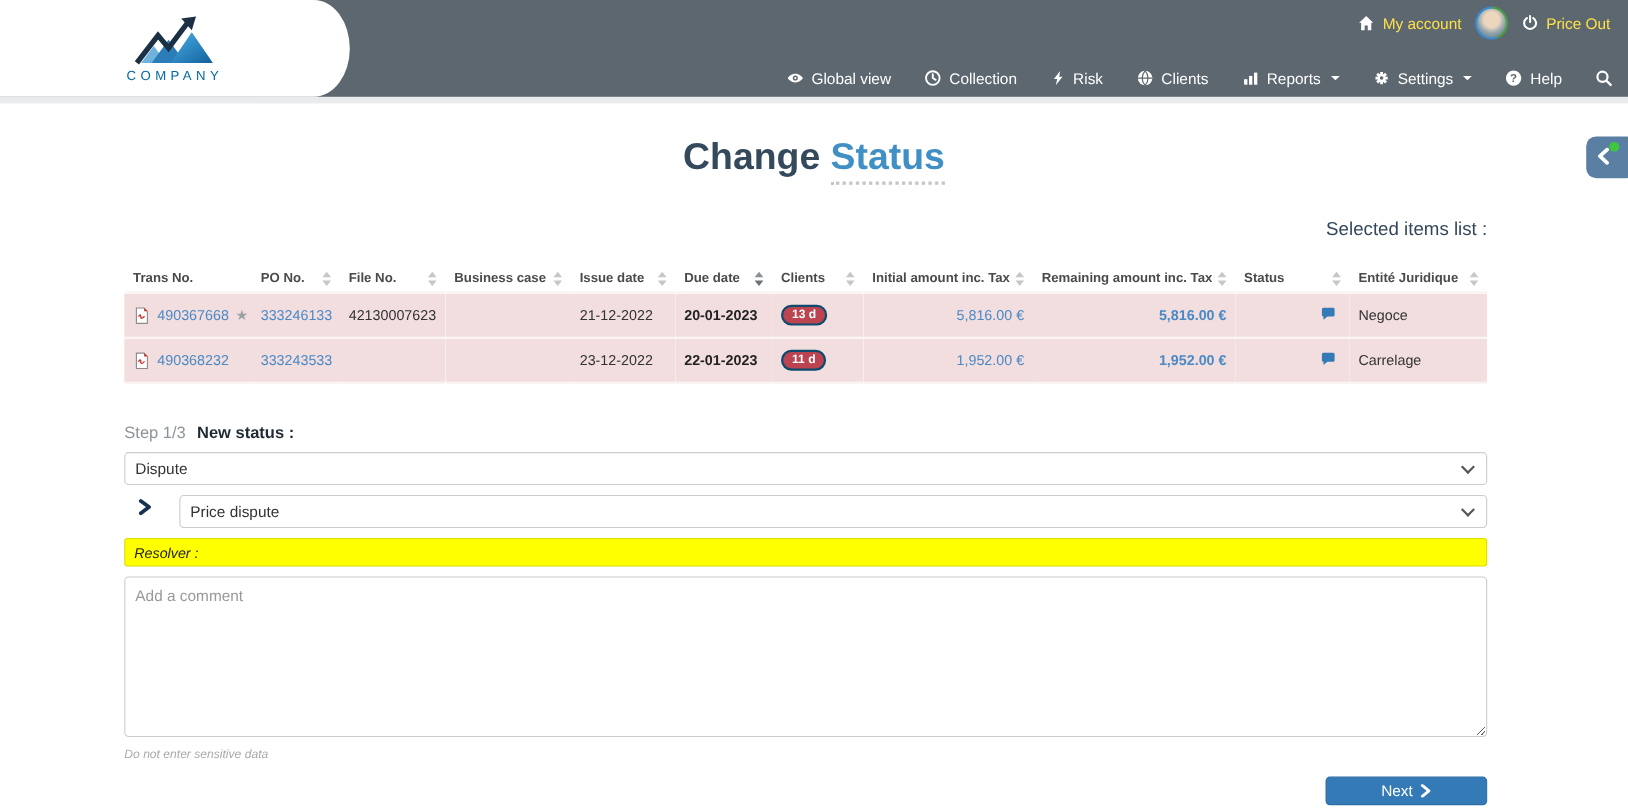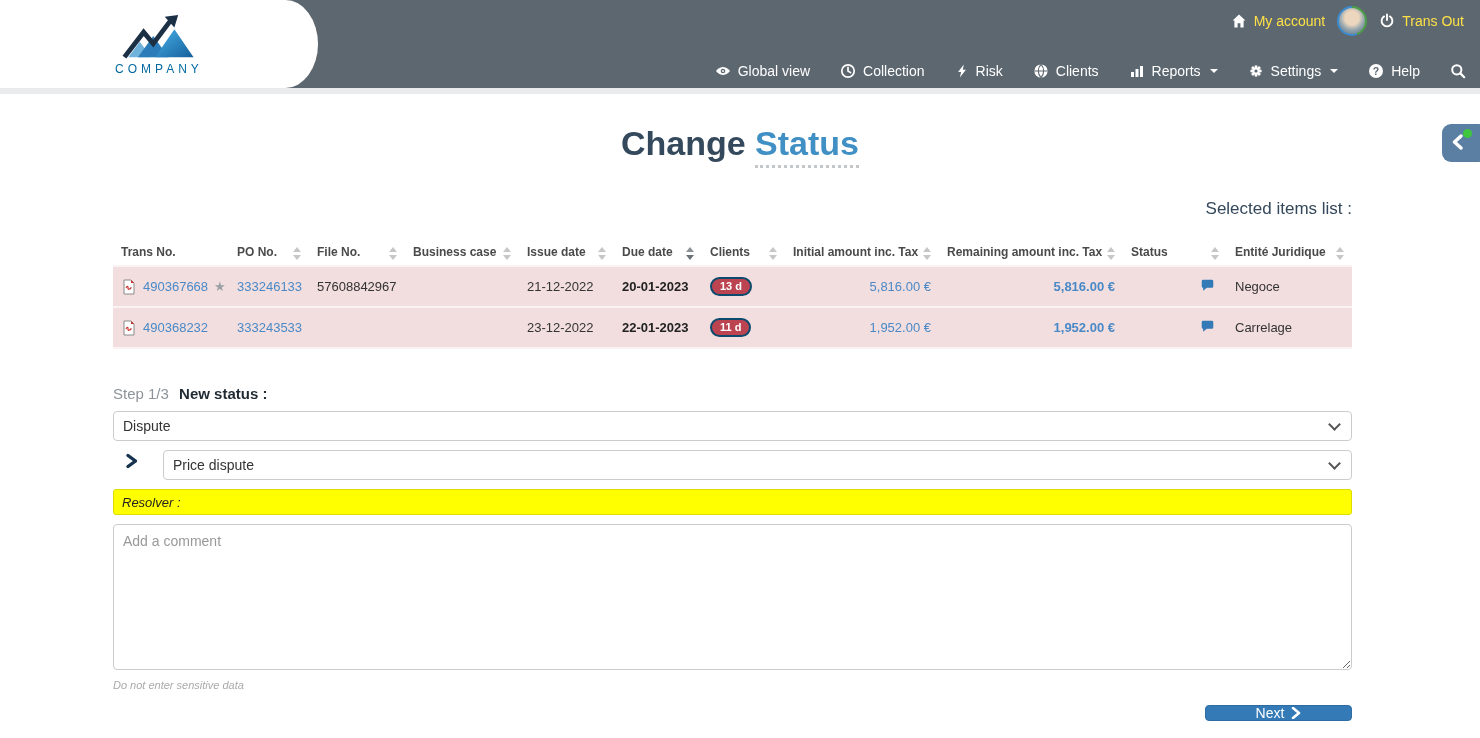--- a/index.html
+++ b/index.html
@@ -79,21 +79,21 @@
   .sub-row { display:flex; align-items:center; }
   .step-chevron { width:50px; flex:0 0 50px; display:flex; align-items:center; padding-left:12px; }
   .sub-row .select-wrap { flex:1; margin-left:0; }
   .resolver-bar { margin-top:9px; height:26px; background:#ffff00; border:1px solid #dcdc00;
     border-radius:3px; font-size:13px; color:#222; display:flex; align-items:center; padding-left:8px;font-style:italic; }
   textarea { margin-top:9px; width:100%; height:146px; border:1px solid #ccc; border-radius:4px;
     padding:8px 9px; font-size:14px; color:#333; font-family:"Liberation Sans",sans-serif; resize:both; }
   textarea::placeholder { color:#999; }
   .note { margin-top:5px; font-size:11px; font-style:italic; color:#aaa; }
   .actions { margin-top:14px; display:flex; justify-content:flex-end; }
-  .next-btn { width:147px; height:16px; background:#337ab7; border:1px solid #2e6da4; border-radius:4px;
+  .next-btn { width:147px; height:26px; background:#337ab7; border:1px solid #2e6da4; border-radius:4px;
     color:#fff; font-size:14px; display:flex; align-items:center; justify-content:center; gap:7px; cursor:pointer; }
 </style>
 </head>
 <body>
 
 <div class="header">
   <div class="logo-blob">
     <svg width="92" height="48" viewBox="0 0 92 50">
       <defs>
         <linearGradient id="mg" x1="0" y1="0" x2="1" y2="1">
@@ -118,21 +118,21 @@
       <span>My account</span>
     </div>
     <div class="avatar">
         <div class="avatar-inner"></div>
       </div>
     <div class="account-item">
       <svg class="icon16" viewBox="0 0 16 16">
         <path d="M8 1.5 V7" stroke="#fff" stroke-width="1.9" stroke-linecap="round" fill="none"></path>
         <path d="M5.1 3.4 a5.4 5.4 0 1 0 5.8 0" fill="none" stroke="#fff" stroke-width="1.9" stroke-linecap="round"></path>
       </svg>
-      <span>Trans Out</span>
+      <span>Price Out</span>
     </div>
   </div>
 
   <div class="nav-row">
     <div class="nav-item">
       <svg class="icon16" viewBox="0 0 16 16">
         <path d="M8 4 C4.5 4 2.1 6.4 1 8 c1.1 1.6 3.5 4 7 4 s5.9-2.4 7-4 C13.9 6.4 11.5 4 8 4 Z" fill="#fff"></path>
         <circle cx="8" cy="8" r="2.3" fill="#5d6770"></circle>
           <circle cx="8" cy="8" r="1" fill="#fff"></circle>
       </svg>
@@ -246,21 +246,21 @@
           <svg width="16" height="16" viewBox="0 0 16 16">
             <path d="M3 1 h7 l3 3 v11 H3 Z" fill="#fff" stroke="#8a8a8a"></path>
             <path d="M10 1 l3 3 h-3 Z" fill="#c9302c"></path>
             <path d="M5 9 c1 -2.4 2.2 -2.2 2 0 c-0.2 2 2 1.6 3.4 -0.6" stroke="#c9302c" stroke-width="1.2" fill="none"></path>
           </svg>
           <a class="num-link">490367668</a>
           <span class="star">★</span>
             </span>
           </td>
         <td><a class="num-link">333246133</a></td>
-        <td>57608842967</td>
+        <td>42130007623</td>
         <td></td>
         <td>21-12-2022</td>
         <td class="due">20-01-2023</td>
         <td><span class="badge-overdue">13 d</span></td>
         <td class="amount">5,816.00 €</td>
         <td class="amount bold">5,816.00 €</td>
         <td class="status-cell">
           <svg width="15" height="14" viewBox="0 0 16 16">
             <path d="M3 2 h10 a1.6 1.6 0 0 1 1.6 1.6 v6 a1.6 1.6 0 0 1 -1.6 1.6 H7.2 L3 14.6 V11.2 a1.6 1.6 0 0 1 -1.6 -1.6 v-6 A1.6 1.6 0 0 1 3 2 Z" fill="#337ab7"></path>
           </svg></td>

